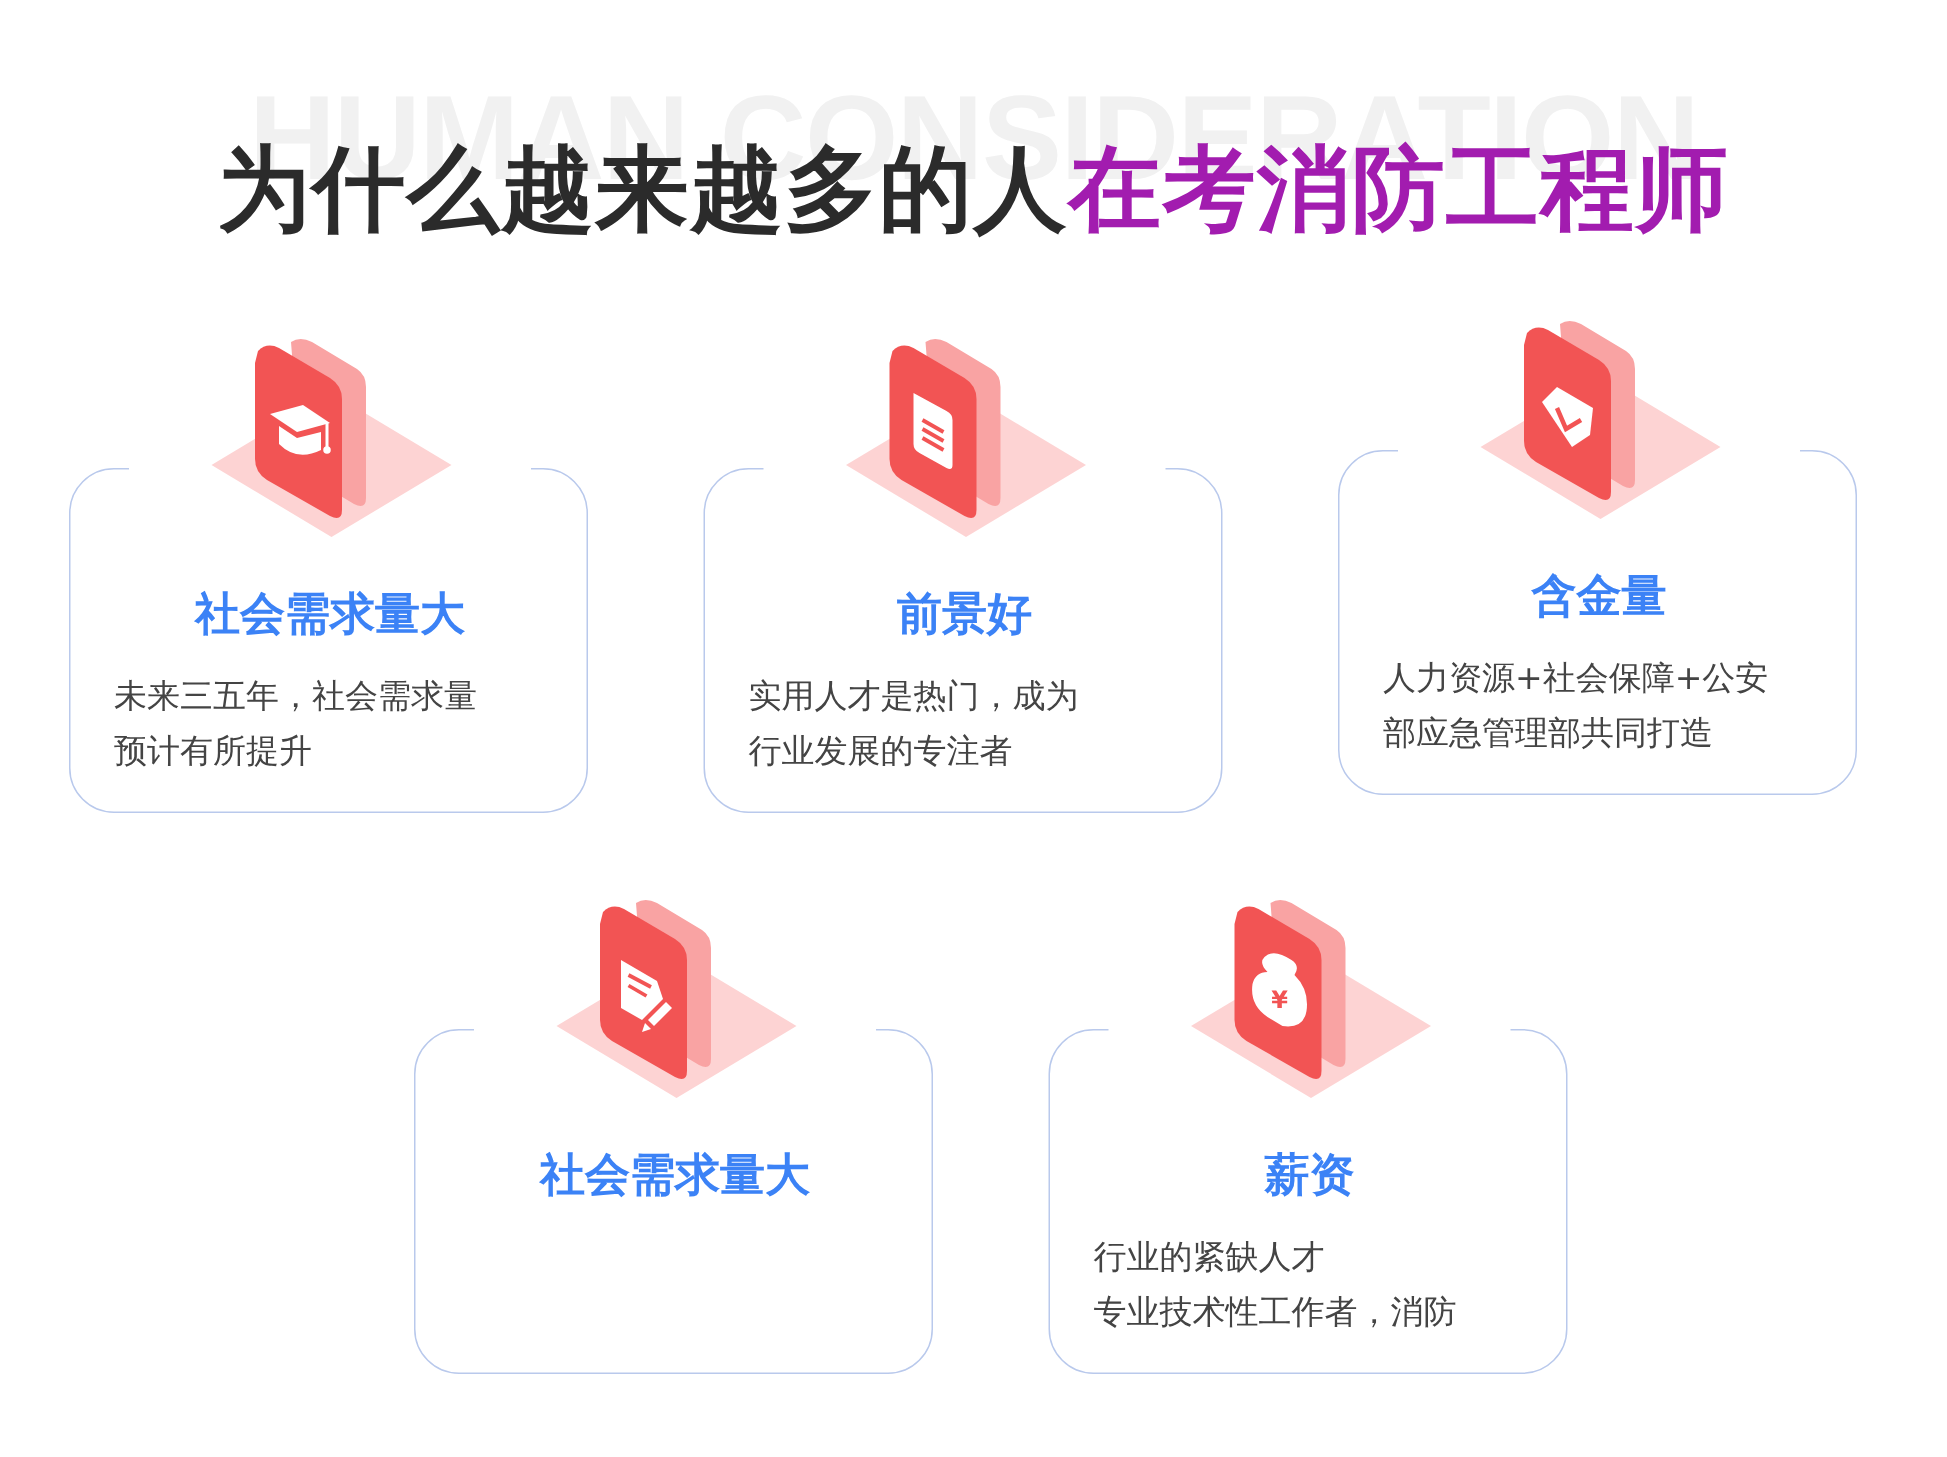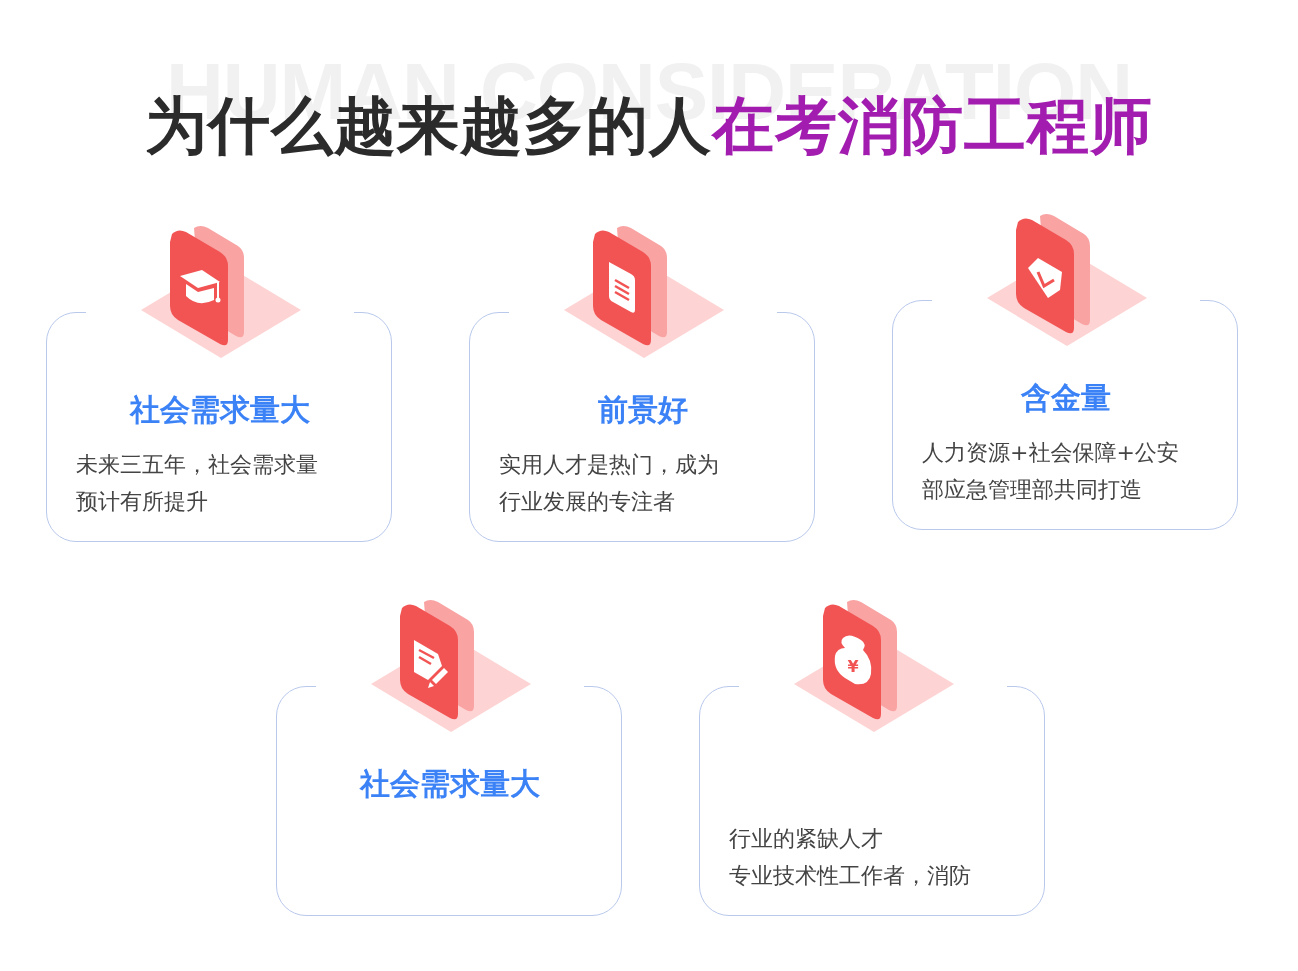--- a/index.html
+++ b/index.html
@@ -122,17 +122,18 @@
   <div class="gap"></div>
   <div class="icon-wrap">
     <svg viewBox="0 0 210 150">
       <polygon points="105,40 185,88 105,136 25,88" fill="#fdd3d3"></polygon>
       <path d="M78 6 Q84 2 92 6 L122 24 Q128 28 128 36 L128 110 Q128 118 120 114 L90 96 Q84 92 84 84 Z" fill="#f9a3a3"></path>
       <path d="M56 12 Q62 6 70 10 L104 30 Q112 35 112 44 L112 118 Q112 126 104 122 L62 98 Q54 93 54 84 L54 20 Z" fill="#f25454"></path>
       <path d="M74 42 Q80 36 92 44 Q98 48 94 54 Q104 64 102 78 Q100 90 86 88 L76 82 Q64 74 66 60 Q68 52 76 52 Q70 46 74 42 Z" fill="#fff"></path>
       <text x="84" y="76" font-size="16" font-weight="bold" fill="#f25454" text-anchor="middle" font-family="DejaVu Sans, sans-serif">¥</text>
     </svg>
   </div>
+  <div class="title">薪资</div>
   <div class="desc">
     <div>行业的紧缺人才</div>
     <div>专业技术性工作者，消防</div>
   </div>
 </div>
 
 </body></html>

